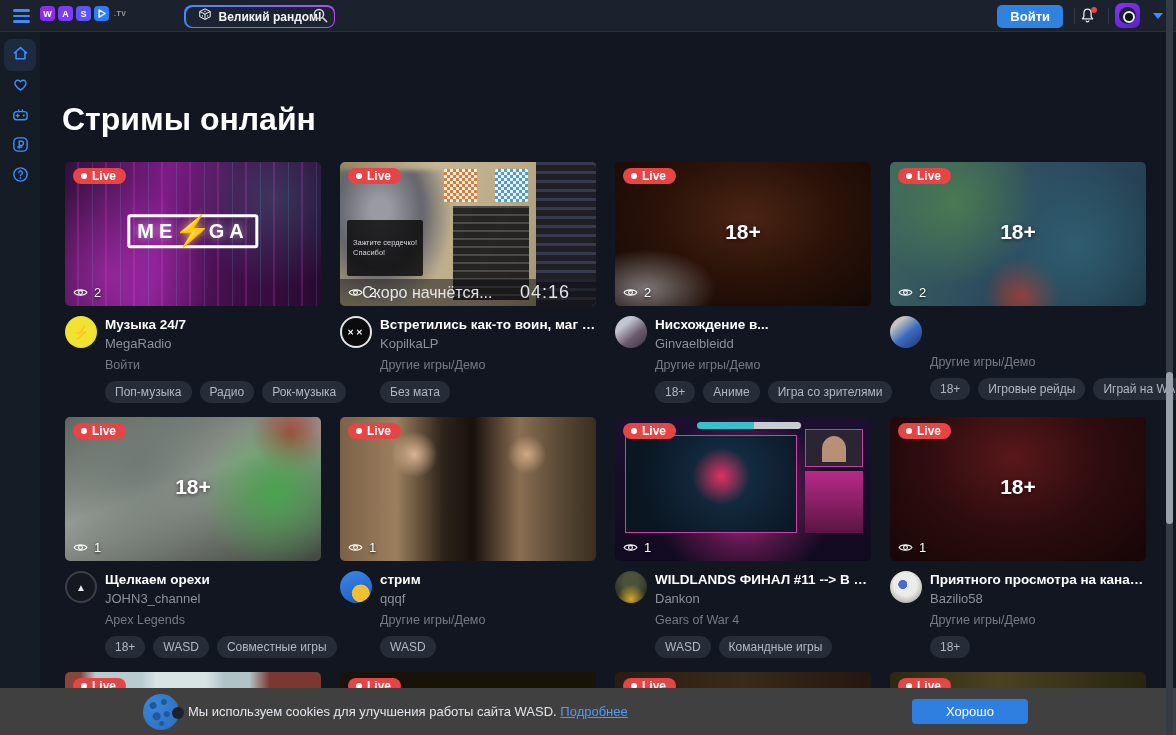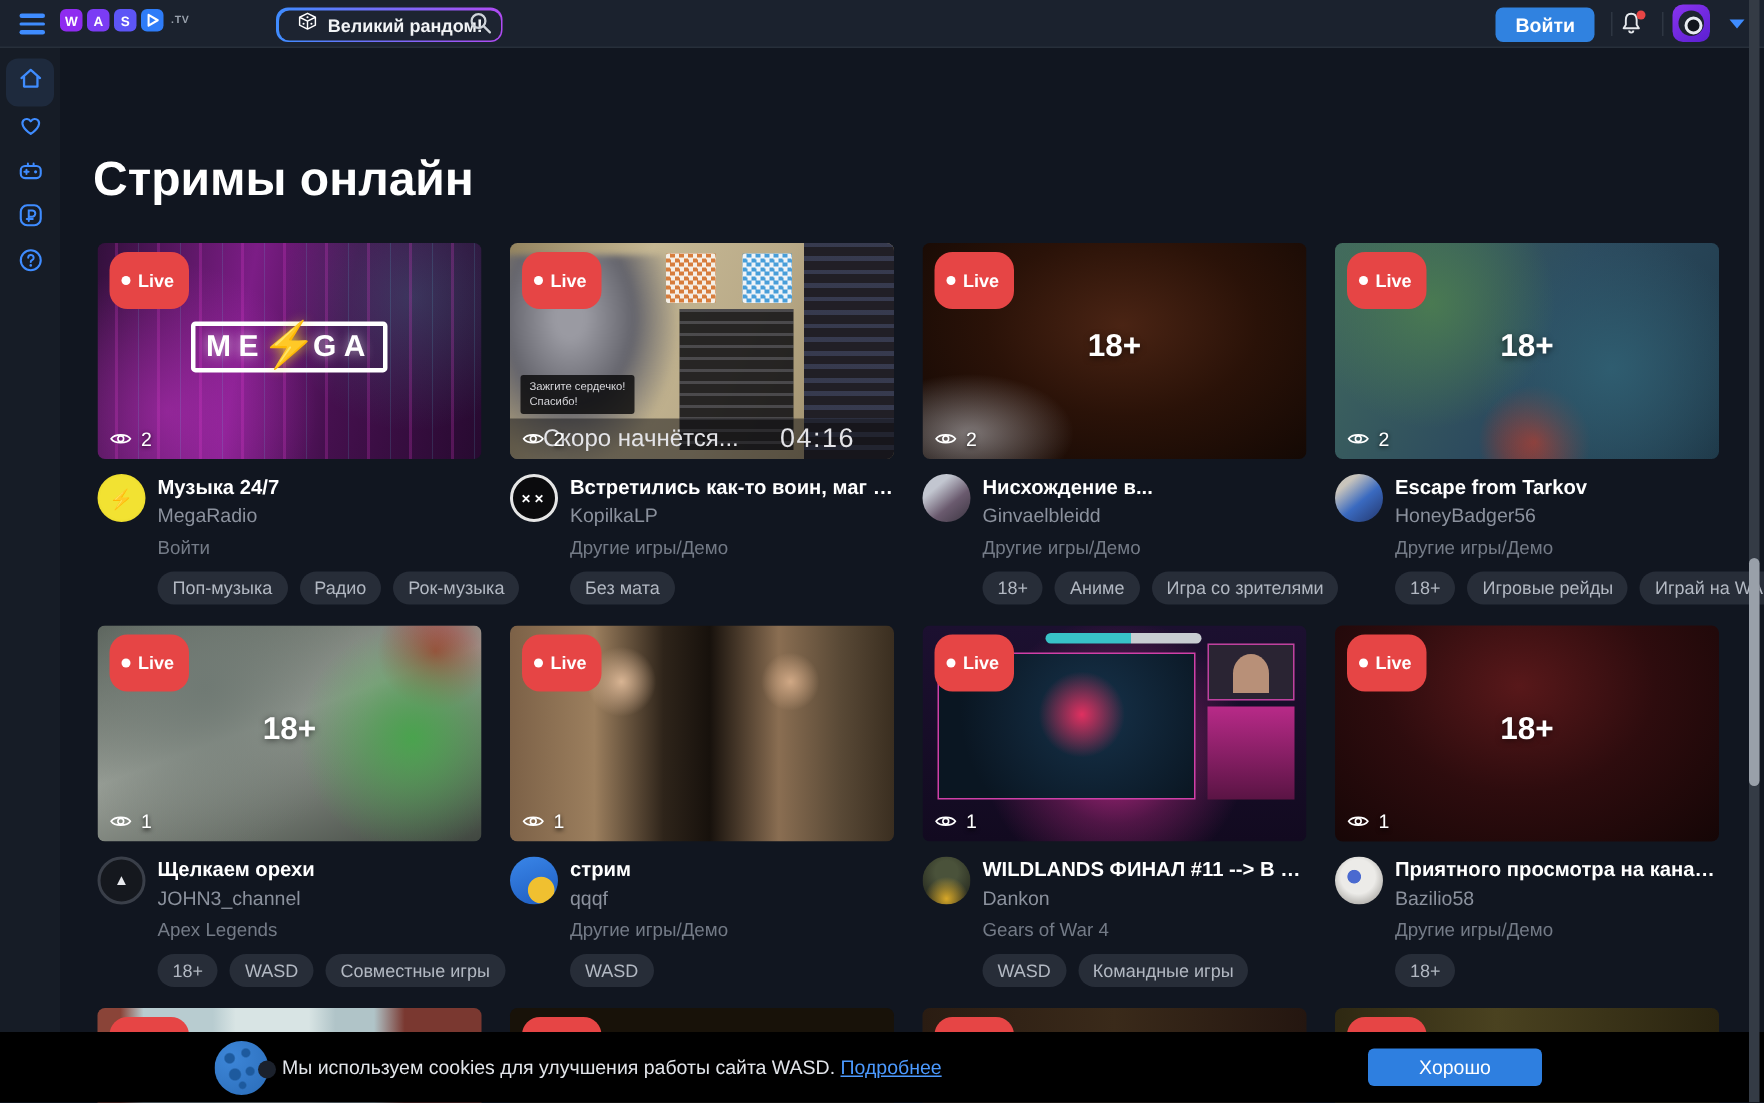--- a/index.html
+++ b/index.html
@@ -42,21 +42,21 @@
     cursor:pointer; border-radius:8px; }
   .sb-item.first { margin-top:7px; height:32px; }
   .sb-item.active { background:#1e2a3d; }
 
   
   .page-title { position:absolute; left:62px; top:101px; color:#fff; font-size:32px; font-weight:700; z-index:10; }
   .grid { position:absolute; left:65px; top:162px; width:1081px; display:grid;
     grid-template-columns:repeat(4,256px); column-gap:19px; row-gap:29px; z-index:10; }
   .card { width:256px; height:226px; position:relative; }
   .thumb { width:256px; height:144px; border-radius:5px; position:relative; overflow:hidden; cursor:pointer; }
-  .live { position:absolute; top:6px; left:8px; height:38px; background:#e64545; border-radius:12px;
+  .live { position:absolute; top:6px; left:8px; height:16px; background:#e64545; border-radius:12px;
     display:flex; align-items:center; gap:5px; padding:0 10px 0 8px; color:#fff; font-size:12px; font-weight:700; z-index:5; }
   .live i { width:6px; height:6px; border-radius:50%; background:#fff; }
   .viewers { position:absolute; left:8px; bottom:6px; display:flex; align-items:center; gap:6px; color:#fff;
     font-size:13px; text-shadow:0 1px 3px rgba(0,0,0,.85); z-index:5; }
   .age { position:absolute; top:50%; left:50%; transform:translate(-50%,-60%); color:#fff; font-size:21px;
     font-weight:700; text-shadow:0 1px 4px rgba(0,0,0,.6); z-index:4; }
   .info { display:flex; gap:8px; margin-top:10px; }
   .avatar { width:32px; height:32px; border-radius:50%; flex:none; cursor:pointer;
     display:flex; align-items:center; justify-content:center; overflow:hidden; }
   .meta { min-width:0; flex:1; }
@@ -89,21 +89,21 @@
   .k-qr1 i { display:block; width:100%; height:100%;
     background:repeating-conic-gradient(#d2691e 0 25%, transparent 0 50%) 0 0/6px 6px; opacity:.85; }
   .k-qr2 { position:absolute; left:155px; top:7px; width:33px; height:33px; background:#f0f4f8; border-radius:2px; }
   .k-qr2 i { display:block; width:100%; height:100%;
     background:repeating-conic-gradient(#2a8fd4 0 25%, transparent 0 50%) 0 0/6px 6px; opacity:.85; }
   .k-panel { position:absolute; right:0; top:0; width:60px; height:144px; background:#211f26;
     background-image:repeating-linear-gradient(180deg, rgba(120,140,200,.25) 0 3px, transparent 3px 9px); }
   .k-list { position:absolute; left:113px; top:44px; width:76px; height:94px; background:rgba(18,18,22,.88);
     background-image:repeating-linear-gradient(180deg, rgba(160,160,170,.3) 0 2px, transparent 2px 8px); }
   .k-note { position:absolute; left:7px; bottom:30px; background:rgba(8,8,10,.82); color:#d8d8dc;
-    font-size:7.5px; line-height:10px; padding:3px 6px; border-radius:2px; z-index:4; }
+    font-size:7.5px; line-height:10px; padding:18px 6px; border-radius:2px; z-index:4; }
   .k-status { position:absolute; left:0; right:0; bottom:0; height:27px; background:rgba(14,14,18,.5);
     display:flex; align-items:center; color:#e4e4e8; z-index:3; }
   .k-status .st { margin-left:22px; font-size:16px; }
   .k-status .tm { margin-left:auto; margin-right:26px; font-size:18px; letter-spacing:1px;text-align:center; }
 
   .t-dark18 { background:
     radial-gradient(ellipse at 12% 88%, rgba(205,205,210,.55), transparent 22%),
     radial-gradient(ellipse at 52% 38%, #4a2414 0%, #2a1208 48%, #120804 100%); }
   .t-tarkov { background:
     radial-gradient(circle at 25% 28%, #4a7a52, transparent 38%),
@@ -149,21 +149,21 @@
   .av-honey { background:linear-gradient(140deg,#c8c4bc 22%,#3a6ac0 56%,#23356a); }
   .av-john3 { background:#15181e; border:2px solid #3a3f49; color:#e8eaee; font-size:10px; }
   .av-qqqf { background:radial-gradient(circle at 65% 70%, #f0c030 0 28%, transparent 30%),
     linear-gradient(160deg,#3a86e8,#1e5cc0); }
   .av-dankon { background:radial-gradient(circle at 50% 88%, #d8a828, transparent 45%),
     radial-gradient(circle at 50% 32%, #4a523a 28%, #2a2e22 75%); }
   .av-bazilio { background:radial-gradient(circle at 40% 42%, #4a6ad0 0 16%, transparent 18%),
     radial-gradient(circle at 48% 42%, #ecebe8 46%, #b8b6b2 74%, #8e8c88); }
 
   
-  .cookie { position:absolute; left:0; bottom:0; width:1176px; height:47px; background:#000000; z-index:100; }
+  .cookie { position:absolute; left:0; bottom:0; width:1176px; height:47px; background:#404040; z-index:100; }
   .cookie-icon { position:absolute; left:143px; top:6px; width:36px; height:36px; border-radius:50%;
     background:radial-gradient(circle at 30% 30%, #3d86d8, #2a6cb8);
     background-image:radial-gradient(circle at 28% 32%, #1d5a9e 0 3px, transparent 4px),
       radial-gradient(circle at 58% 22%, #1d5a9e 0 2.5px, transparent 3.5px),
       radial-gradient(circle at 38% 62%, #1d5a9e 0 3.5px, transparent 4.5px),
       radial-gradient(circle at 66% 56%, #1d5a9e 0 2.5px, transparent 3.5px),
       radial-gradient(circle at 52% 82%, #1d5a9e 0 2px, transparent 3px),
       radial-gradient(circle at 30% 30%, #3d86d8, #2a6cb8); }
   .cookie-icon::after { content:""; position:absolute; right:-5px; top:13px; width:12px; height:12px;
     border-radius:50%; background:#1b212c; }
@@ -401,24 +401,20 @@
         <span class="viewers">
           <svg width="15" height="11" viewBox="0 0 16 12">
               <path d="M1 6 C3.5 2.2 12.5 2.2 15 6 C12.5 9.8 3.5 9.8 1 6 Z" fill="none" stroke="#fff" stroke-width="1.2"></path>
               <circle cx="8" cy="6" r="2.1" fill="none" stroke="#fff" stroke-width="1.2"></circle>
             </svg>
           <span>2</span>
         </span>
       </div>
       <div class="info">
         <div class="avatar av-honey"></div>
-        <div class="meta">
-          <div class="title">Escape from Tarkov</div>
-          <div class="channel">HoneyBadger56</div>
-        </div>
       </div>
       <div class="category">Другие игры/Демо</div>
       <div class="tags">
         <span class="tag">18+</span>
         <span class="tag">Игровые рейды</span>
         <span class="tag">Играй на WASD</span>
       </div>
     </div>
 
     <div class="card">

